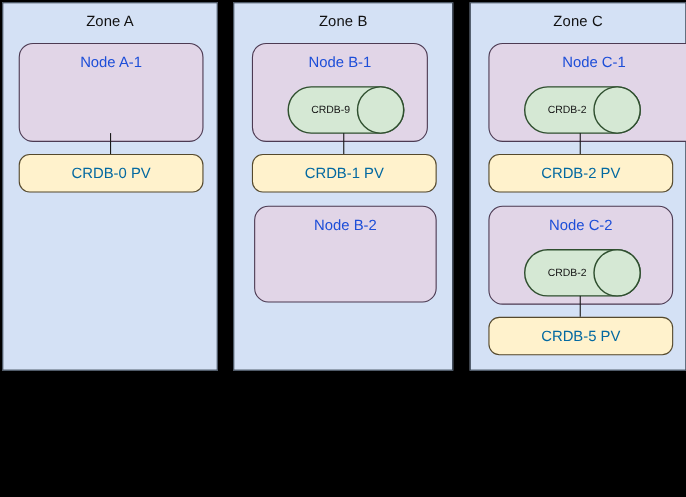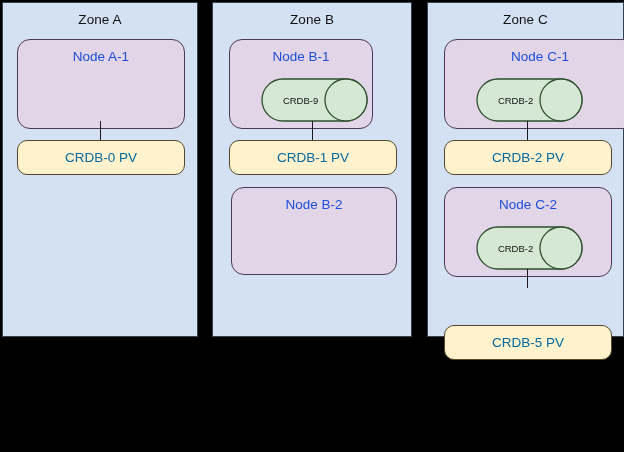--- a/index.html
+++ b/index.html
@@ -108,21 +108,21 @@
     <div class="connector" style="left:97px; top:118px; height:19px;"></div>
 
     <div class="pv" style="left:14px; top:137px; width:168px; height:35px;">
       <span class="pv-label">CRDB-0 PV</span>
     </div>
   </div>
 
   <div class="zone" style="left:212px; top:2px; width:200px; height:335px;">
     <div class="zone-label">Zone B</div>
 
-    <div class="node" style="left:16px; top:36px; width:144px; height:90px;padding-left:16px;">
+    <div class="node" style="left:16px; top:36px; width:160px; height:90px;padding-left:16px;">
       <div class="node-label">Node B-1</div>
 
       <div class="cyl" style="left:31px; top:38px; width:107px; height:44px;">
         <svg width="107" height="44" viewBox="0 0 107 44">
           <path d="M22,1 H85 A21,21 0 0 1 85,43 H22 A21,21 0 0 1 22,1 Z" fill="#d5e8d4" stroke="#2f4f2f" stroke-width="1.3"></path>
           <ellipse cx="85" cy="22" rx="21" ry="21" fill="#d5e8d4" stroke="#2f4f2f" stroke-width="1.3"></ellipse>
         </svg>
         <div class="cyl-label">CRDB-9</div>
       </div>
     </div>
@@ -166,18 +166,18 @@
         <svg width="107" height="44" viewBox="0 0 107 44">
           <path d="M22,1 H85 A21,21 0 0 1 85,43 H22 A21,21 0 0 1 22,1 Z" fill="#d5e8d4" stroke="#2f4f2f" stroke-width="1.3"></path>
           <ellipse cx="85" cy="22" rx="21" ry="21" fill="#d5e8d4" stroke="#2f4f2f" stroke-width="1.3"></ellipse>
         </svg>
         <div class="cyl-label">CRDB-2</div>
       </div>
     </div>
 
     <div class="connector" style="left:99px; top:266px; height:19px;"></div>
 
-    <div class="pv" style="left:16px; top:285px; width:168px; height:35px;margin-top:37px;">
+    <div class="pv" style="left:16px; top:285px; width:168px; height:35px;">
       <span class="pv-label">CRDB-5 PV</span>
     </div>
   </div>
 
 </div>
 
 </body></html>

